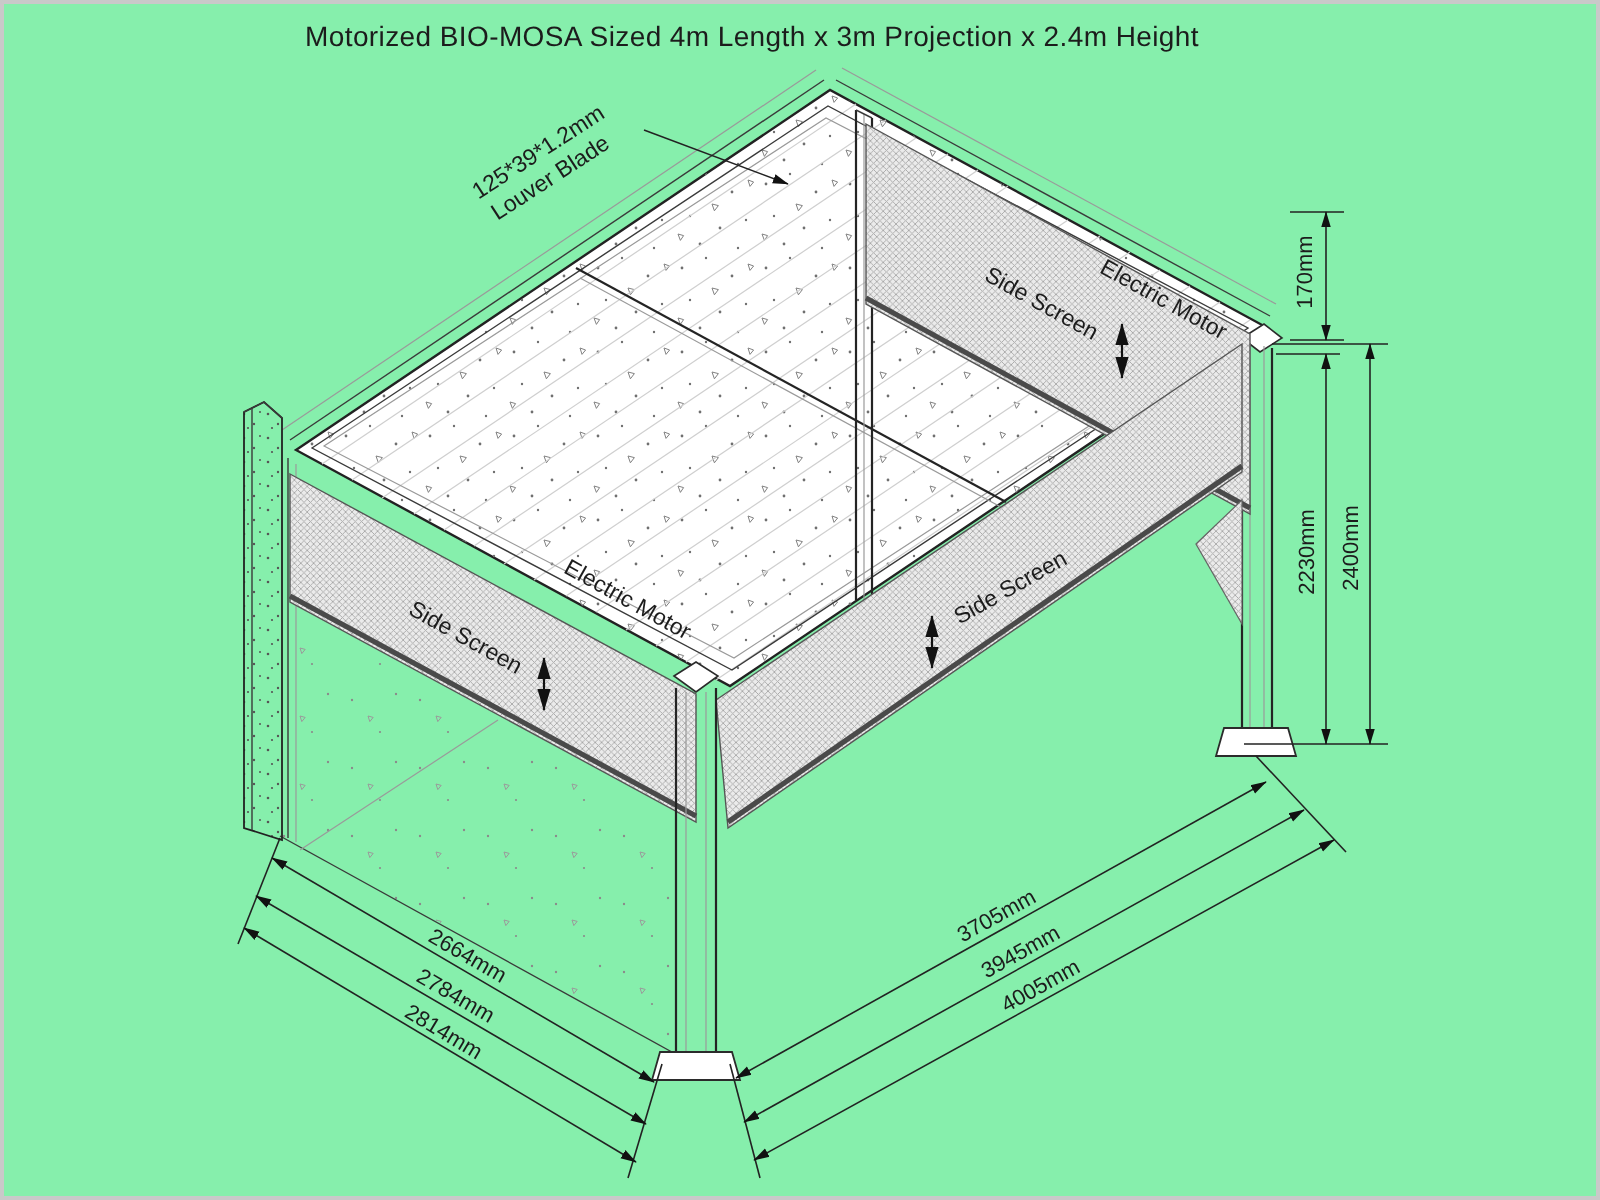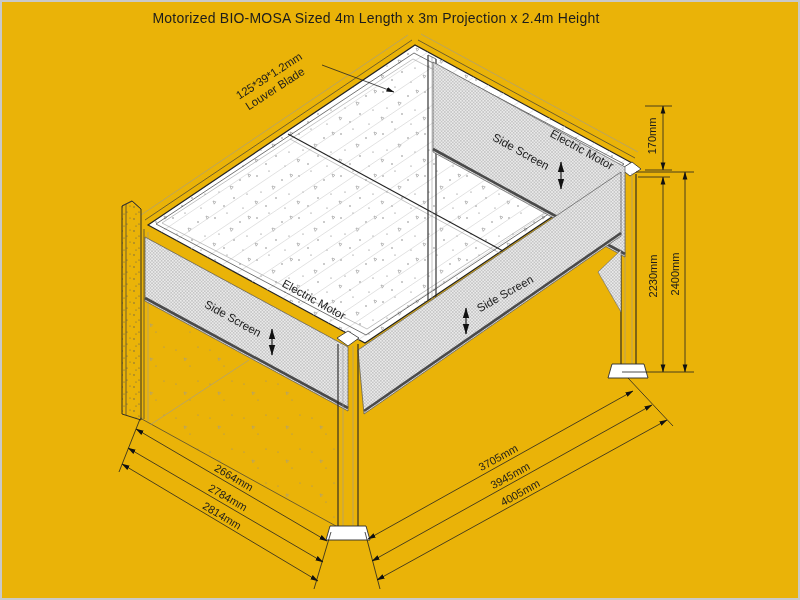--- a/index.html
+++ b/index.html
@@ -1,16 +1,16 @@
 <!DOCTYPE html>
 <html><head>
 <meta charset="utf-8">
 <style>
   html,body{margin:0;padding:0;background:#fff;}
-  .canvas{position:relative;width:796px;height:596px;border:2px solid #c9c9c9;background:#eab308;
+  .canvas{position:relative;width:796px;height:596px;border:2px solid #c9c9c9;background:#86efac;
           font-family:"Liberation Sans",sans-serif;}
   svg{display:block;}
   text{font-family:"Liberation Sans",sans-serif;fill:#1c1c1c;}
   .title-t{font-size:14px;letter-spacing:.2px;}
   .lbl{font-size:11.5px;}
   .dim{font-size:11px;}
   .thin{stroke:#3a3a3a;stroke-width:.7;fill:none;}
   .med{stroke:#242424;stroke-width:1.1;fill:none;}
   .lite{stroke:#9a9a9a;stroke-width:.6;fill:none;}
   .dimln{stroke:#222;stroke-width:.8;fill:none;}

